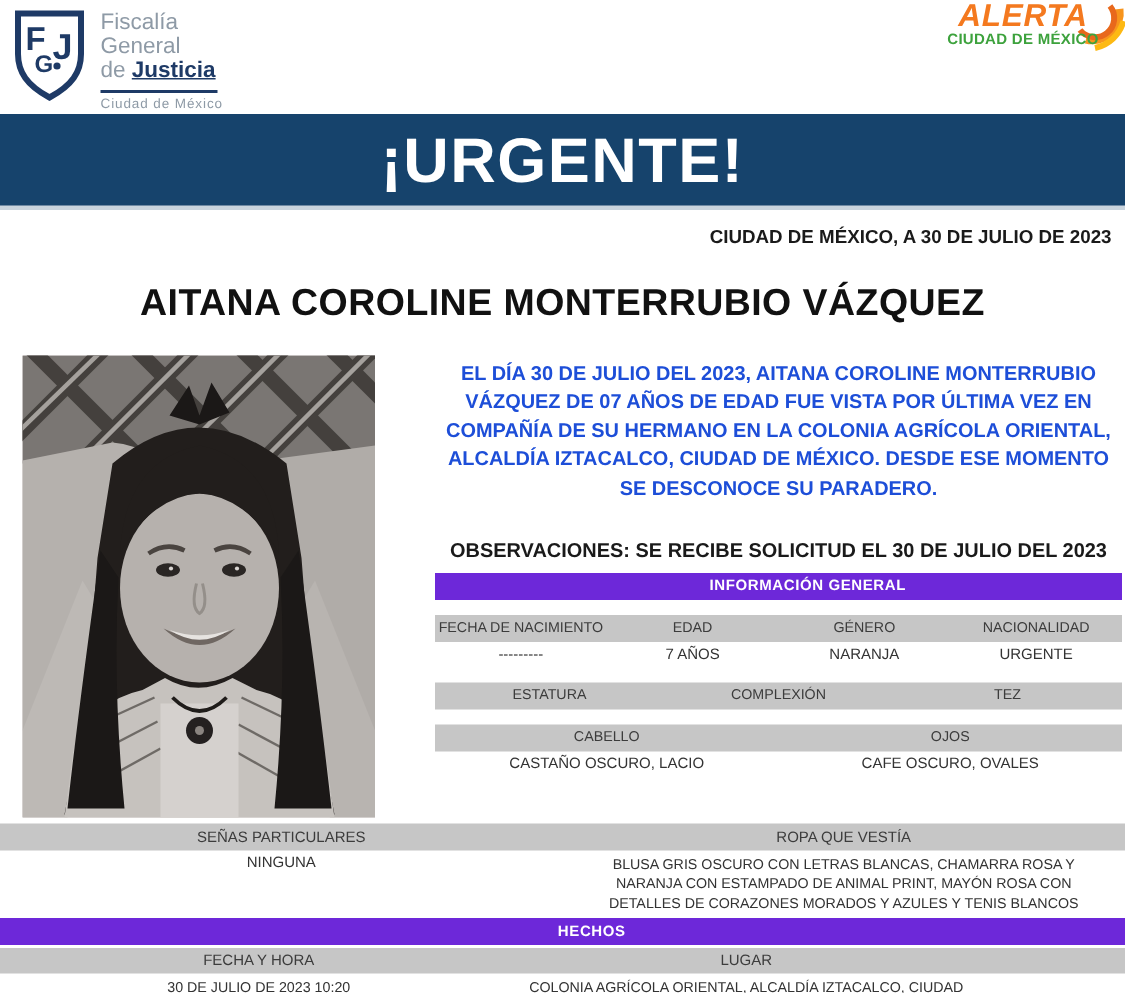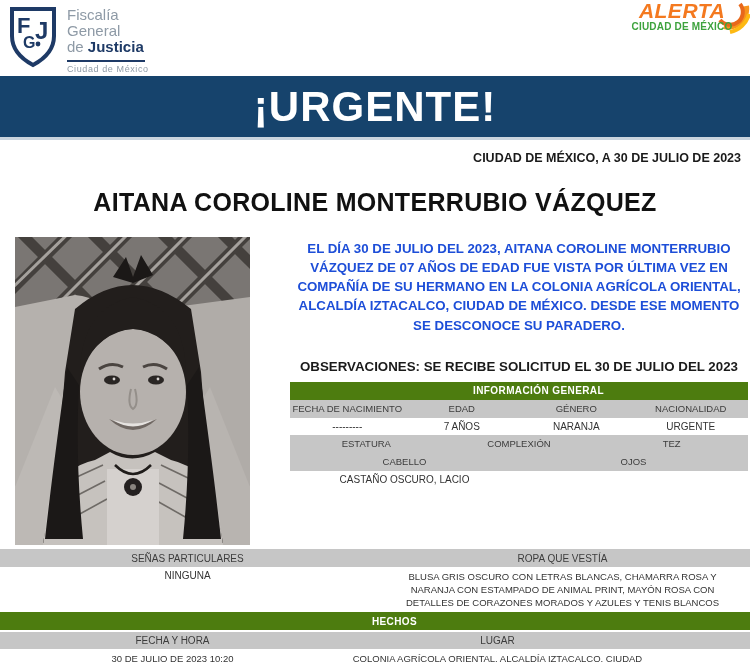--- a/index.html
+++ b/index.html
@@ -3,21 +3,21 @@
 <meta charset="utf-8">
 <style>
   * { margin:0; padding:0; box-sizing:border-box; }
   body { background:#ffffff; font-family:"Liberation Sans", sans-serif; }
   .poster { position:relative; width:750px; height:662px; margin:0 auto; background:#ffffff; overflow:hidden; }
 
   
   .fgj-logo { position:absolute; top:6px; left:8px; display:flex; gap:9px; align-items:flex-start; }
   .fgj-text { line-height:1.08; padding-top:1px; }
   .fgj-line { font-size:15px; color:#8E9AA6; }
-  .fgj-bold { color:#1E3A66; font-weight:bold; }
+  .fgj-bold { color:#1E3A66; font-weight:bold;text-decoration:underline; }
   .fgj-divider { width:78px; height:2px; background:#1E3A66; margin:4px 0 3px; }
   .fgj-city { font-size:9px; color:#8E9AA6; letter-spacing:0.6px; }
 
   .amber-logo { position:absolute; top:1px; right:8px; width:120px; text-align:center; line-height:0.98; }
   .amber-swoosh { position:absolute; top:-3px; right:-8px; }
   .amber-alerta { font-size:21px; font-weight:bold; font-style:italic; color:#F4791F; letter-spacing:0.5px; position:relative; }
   .amber-amber  { font-size:30px; font-weight:bold; color:#9B1B21; letter-spacing:0.5px; position:relative; }
   .amber-city   { font-size:10px; font-weight:bold; color:#3DA23D; letter-spacing:0.2px; position:relative; }
 
   
@@ -34,23 +34,23 @@
   .photo { position:absolute; top:237px; left:15px; width:235px; height:308px; background:#c9c6c3; }
 
   
   .right-col { position:absolute; left:290px; top:237px; width:458px; }
   .description { margin-top:2px; font-size:13.3px; font-weight:bold; text-align:center;
                  line-height:1.44; color:#1d4ed8; }
   .observations { margin-top:22px; font-size:13.3px; font-weight:bold; text-align:center;
                   line-height:1.44; color:#1a1a1a; }
 
   .info-table { margin-top:6px; }
-  .bar-dark { background:#4d7c0f; color:#fff; font-size:10px; font-weight:bold; height:18px;
+  .bar-dark { background:#6d28d9; color:#fff; font-size:10px; font-weight:bold; height:18px;
               display:flex; align-items:center; justify-content:center; letter-spacing:0.4px;padding-left:39px; }
-  .row-labels { background:#C6C6C6; height:18px; margin-top:0; display:grid; align-items:center;
+  .row-labels { background:#C6C6C6; height:18px; margin-top:10px; display:grid; align-items:center;
                 font-size:9.5px; color:#3c3c3c; text-align:center; }
   .row-values { height:17px; display:grid; align-items:center; font-size:10px; color:#333; text-align:center; }
   .cols4 { grid-template-columns:repeat(4,1fr); }
   .cols3 { grid-template-columns:repeat(3,1fr); }
   .cols2 { grid-template-columns:repeat(2,1fr); }
 
   
   .particulars { position:absolute; top:549px; left:0; width:750px; }
   .particulars-bar { display:grid; grid-template-columns:1fr 1fr; background:#C6C6C6; height:18px;
                      align-items:center; text-align:center; font-size:10px; color:#3c3c3c; }
@@ -201,20 +201,21 @@
         <span>COMPLEXIÓN</span>
         <span>TEZ</span>
       </div>
 
       <div class="row-labels cols2">
         <span>CABELLO</span>
         <span>OJOS</span>
       </div>
       <div class="row-values cols2">
         <span>CASTAÑO OSCURO, LACIO</span>
+        <span>CAFE OSCURO, OVALES</span>
       </div>
     </div>
   </div>
 
   <div class="particulars">
     <div class="particulars-bar">
       <span>SEÑAS PARTICULARES</span>
       <span>ROPA QUE VESTÍA</span>
     </div>
     <div class="particulars-vals">

